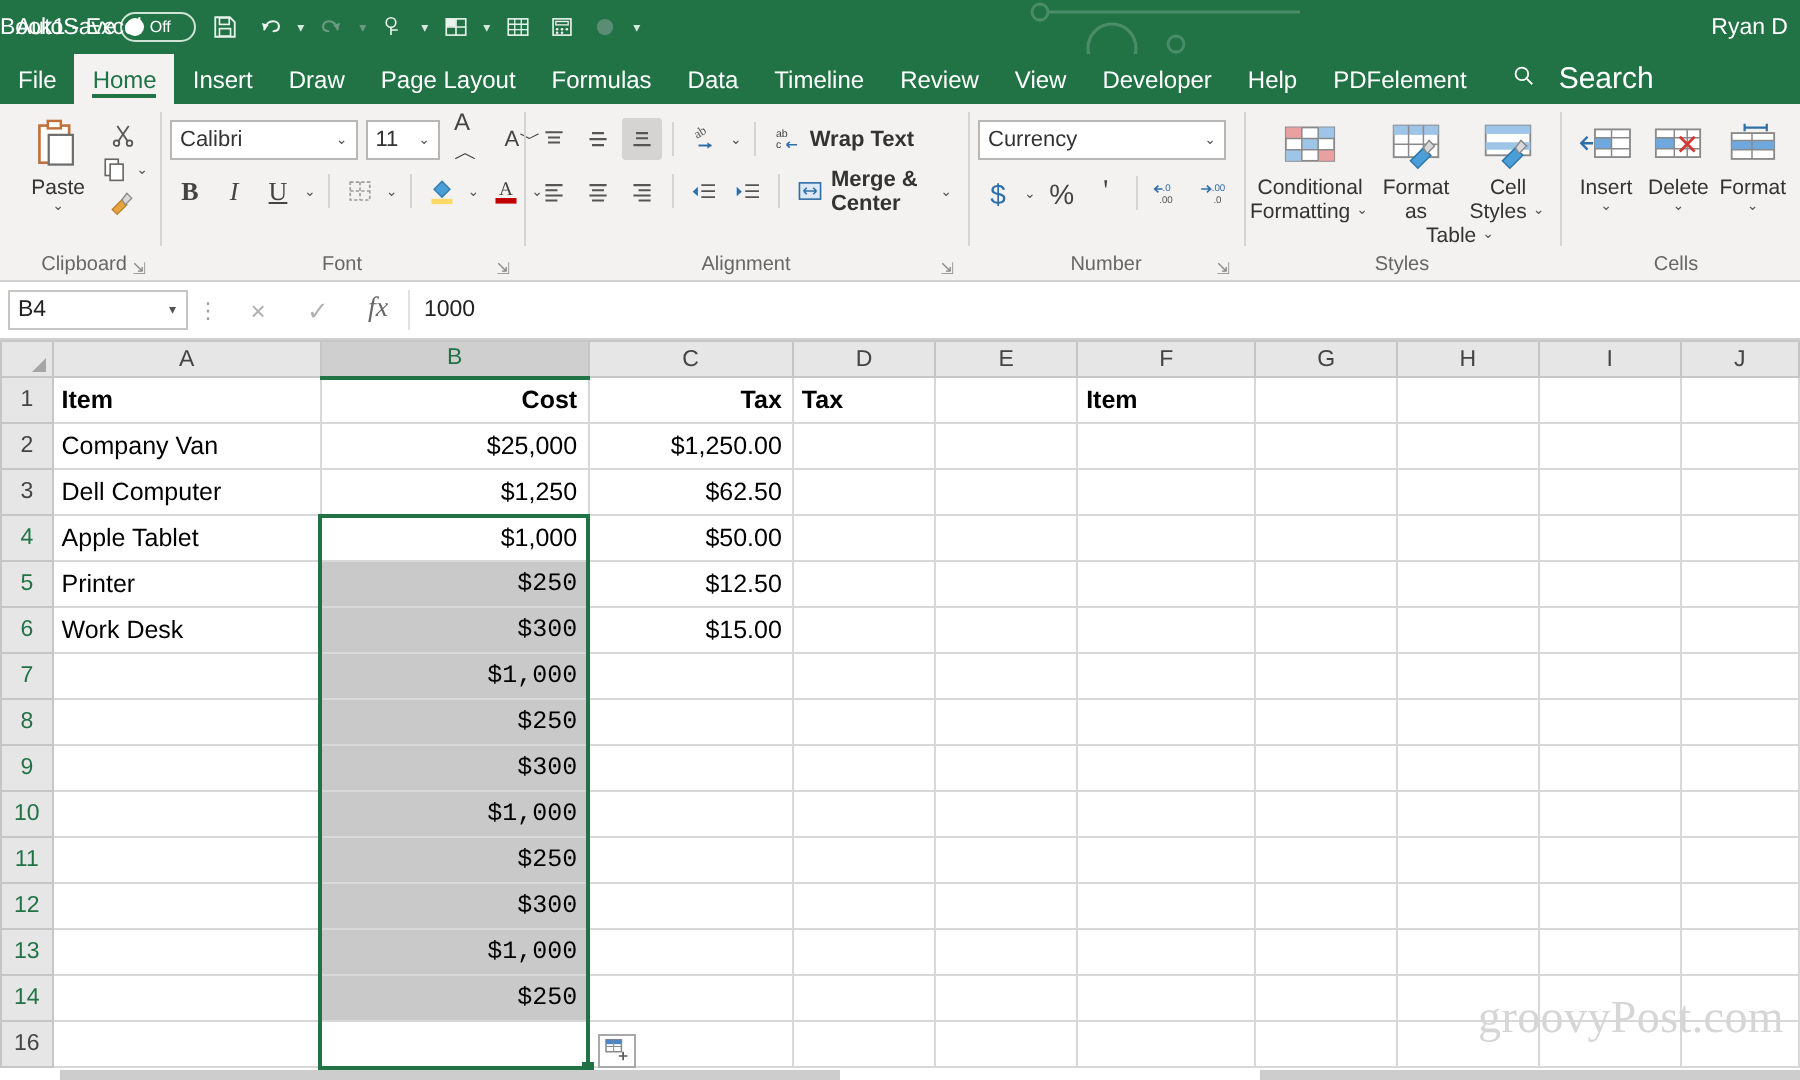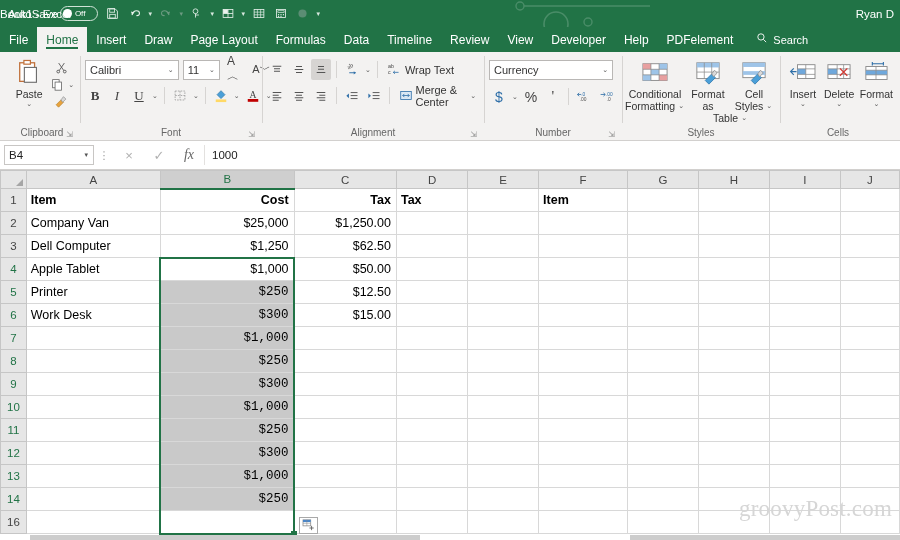--- a/index.html
+++ b/index.html
@@ -46,21 +46,21 @@
     position:relative;
   }
   .tab {
     padding:0 9px; display:flex; align-items:center; color:#fff; font-size:12px;
     position:relative; white-space:nowrap;
   }
   .tab.active { background:#f3f2f1; color:#217346; }
   .tab.active::after {
     content:""; position:absolute; left:9px; right:9px; bottom:3px; height:2px; background:#217346;
   }
-  .search-box { display:flex; align-items:center; gap:5px; color:#fff; font-size:11px; padding-left:14px;}
+  .search-box { display:flex; align-items:center; gap:11px; color:#fff; font-size:15px; padding-left:14px;}
   .search-box .mag { font-size:12px; }
 
   
   .ribbon {
     background:#f3f2f1; border-bottom:1px solid #d2d0ce; flex:0 0 83px;
     display:flex; align-items:stretch; position:relative; padding-left:4px;
   }
   .group { display:flex; flex-direction:column; position:relative; padding:3px 5px 0 5px; }
   .group + .group::before {
     content:""; position:absolute; left:0; top:4px; bottom:17px; width:1px; background:#d6d4d2;
@@ -82,21 +82,21 @@
     min-width:20px; height:21px; display:flex; align-items:center; justify-content:center;
     font-size:12px; color:#444; padding:0 2px; border-radius:2px;
   }
   .sm-btn.sel { background:#d6d4d2; }
   .caret { font-size:7px; color:#555; padding:0 1px; }
   .vsep { width:1px; height:17px; background:#d6d4d2; margin:0 3px; }
   .combo {
     height:20px; border:1px solid #b9b7b5; background:#fff; display:flex; align-items:center;
     justify-content:space-between; padding:0 3px 0 4px; font-size:11px; color:#333;
   }
-  .lbl-txt { font-size:11px; color:#333; }
+  .lbl-txt { font-size:11px; color:#333;font-weight:bold; }
 
   
   .fbar {
     height:29px; background:#fff; border-bottom:1px solid #d2d0ce; display:flex; align-items:center;
     padding:12px 4px; gap:0px; flex:0 0 29px;
   }
   .namebox {
     width:90px; height:20px; border:1px solid #c8c6c4; background:#fff; display:flex;
     align-items:center; justify-content:space-between; padding:0 4px; font-size:11.5px; color:#222;
   }

